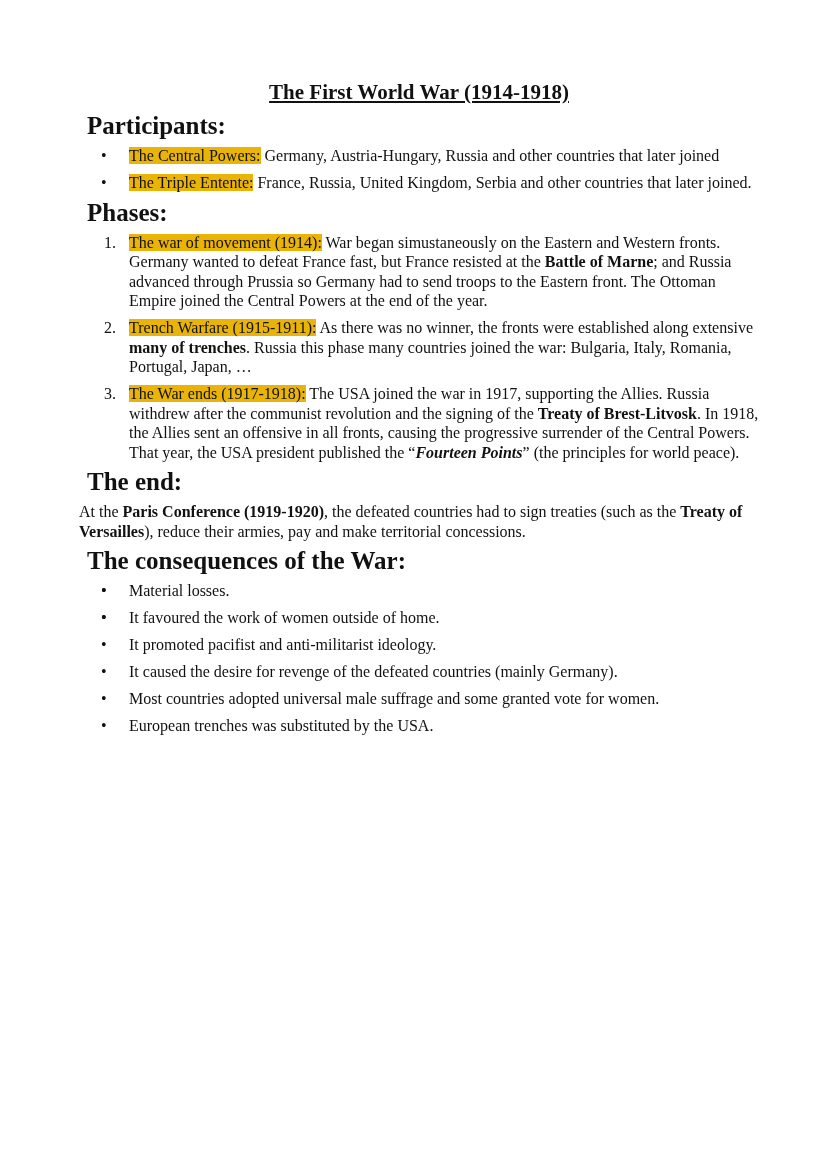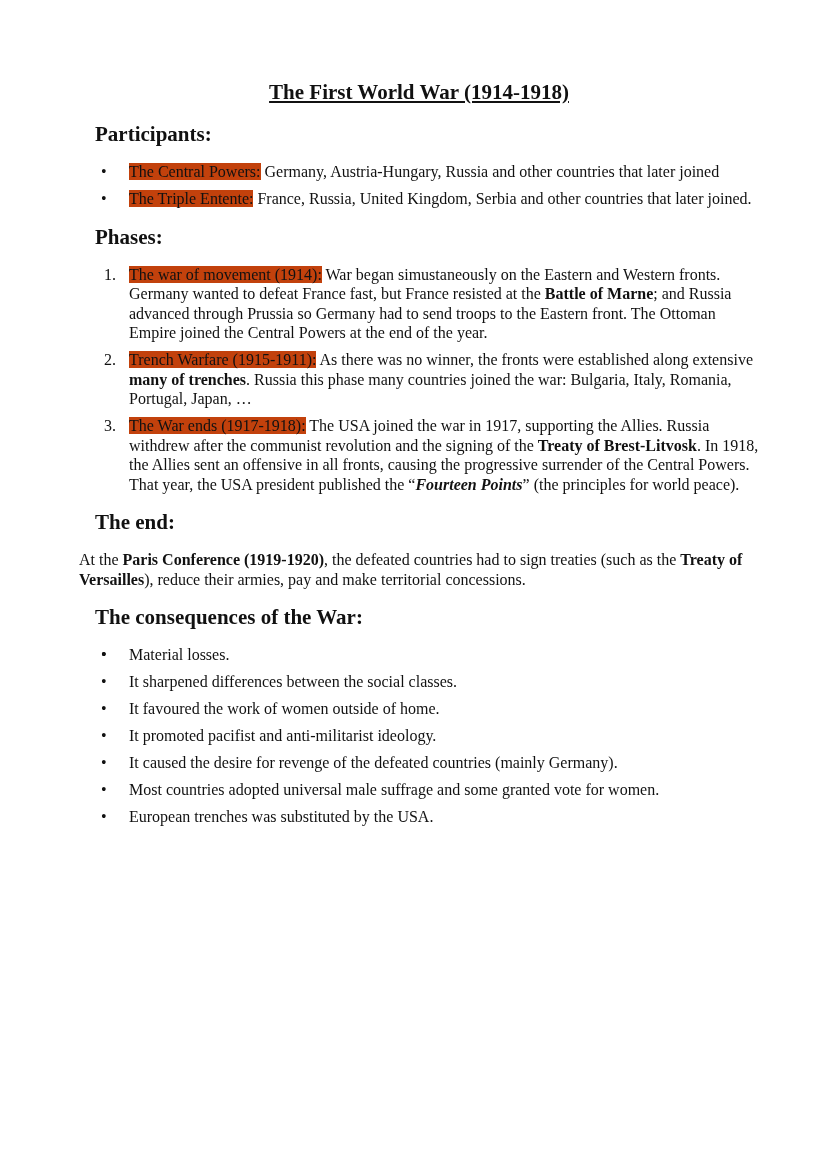--- a/index.html
+++ b/index.html
@@ -1,25 +1,25 @@
 <!DOCTYPE html>
 <html><head>
 <meta charset="utf-8">
 <style>
   html, body { margin: 0; padding: 0; background: #ffffff; }
   body { width: 828px; height: 1171px; position: relative; overflow: hidden;
          font-family: "Liberation Serif", serif; color: #111; }
   .page { position: absolute; left: 79px; top: 78px; width: 680px; }
   .title { text-align: center; font-size: 21px; text-decoration: underline; margin: 0 0 8px 0; line-height: 28px; font-weight: bold; }
-  h2 { font-size: 21px; font-weight: bold; margin: 16px; line-height: 24px; }
+  h2 { font-size: 25px; font-weight: bold; margin: 8px; line-height: 24px; }
   .ul, .ol { margin: 4px 0 6px 0; padding: 0; list-style: none; }
   .li { position: relative; padding-left: 50px; font-size: 16px; line-height: 19.5px; margin-bottom: 7.5px; }
   .li .marker { position: absolute; left: 22px; top: 0; }
   .ol .li .marker { left: 25px; }
-  .hl { background: #c2410c; }
+  .hl { background: #eab308; }
   p.body { font-size: 16px; line-height: 19.5px; margin: 6px 0 0 0; }
   .cons .li { margin-bottom: 7.5px; }
 </style>
 </head>
 <body>
 
 <div class="page">
   <div class="title">The First World War (1914-1918)</div>
 
   <h2>Participants:</h2>
@@ -50,20 +50,20 @@
     </div>
   </div>
 
   <h2>The end:</h2>
   <p class="body"><span>At the </span><b>Paris Conference (1919-1920)</b><span>, the defeated countries had to sign treaties (such as the </span><b>Treaty of Versailles</b><span>), reduce their armies, pay and make territorial concessions.</span></p>
 
   <h2>The consequences of the War:</h2>
   <div class="ul cons">
     <div class="li"><span class="marker">•</span></div>
     <div class="li"><span class="marker">•</span><span>Material losses.</span></div>
-    <div class="li"><span class="marker">•</span><span>It sharpened differences between the social classes.</span></div>
+    <div class="li"><span class="marker">•</span></div>
     <div class="li"><span class="marker">•</span><span>It favoured the work of women outside of home.</span></div>
     <div class="li"><span class="marker">•</span><span>It promoted pacifist and anti-militarist ideology.</span></div>
     <div class="li"><span class="marker">•</span><span>It caused the desire for revenge of the defeated countries (mainly Germany).</span></div>
     <div class="li"><span class="marker">•</span><span>Most countries adopted universal male suffrage and some granted vote for women.</span></div>
     <div class="li"><span class="marker">•</span><span>European trenches was substituted by the USA.</span></div>
   </div>
 </div>
 
 </body></html>

